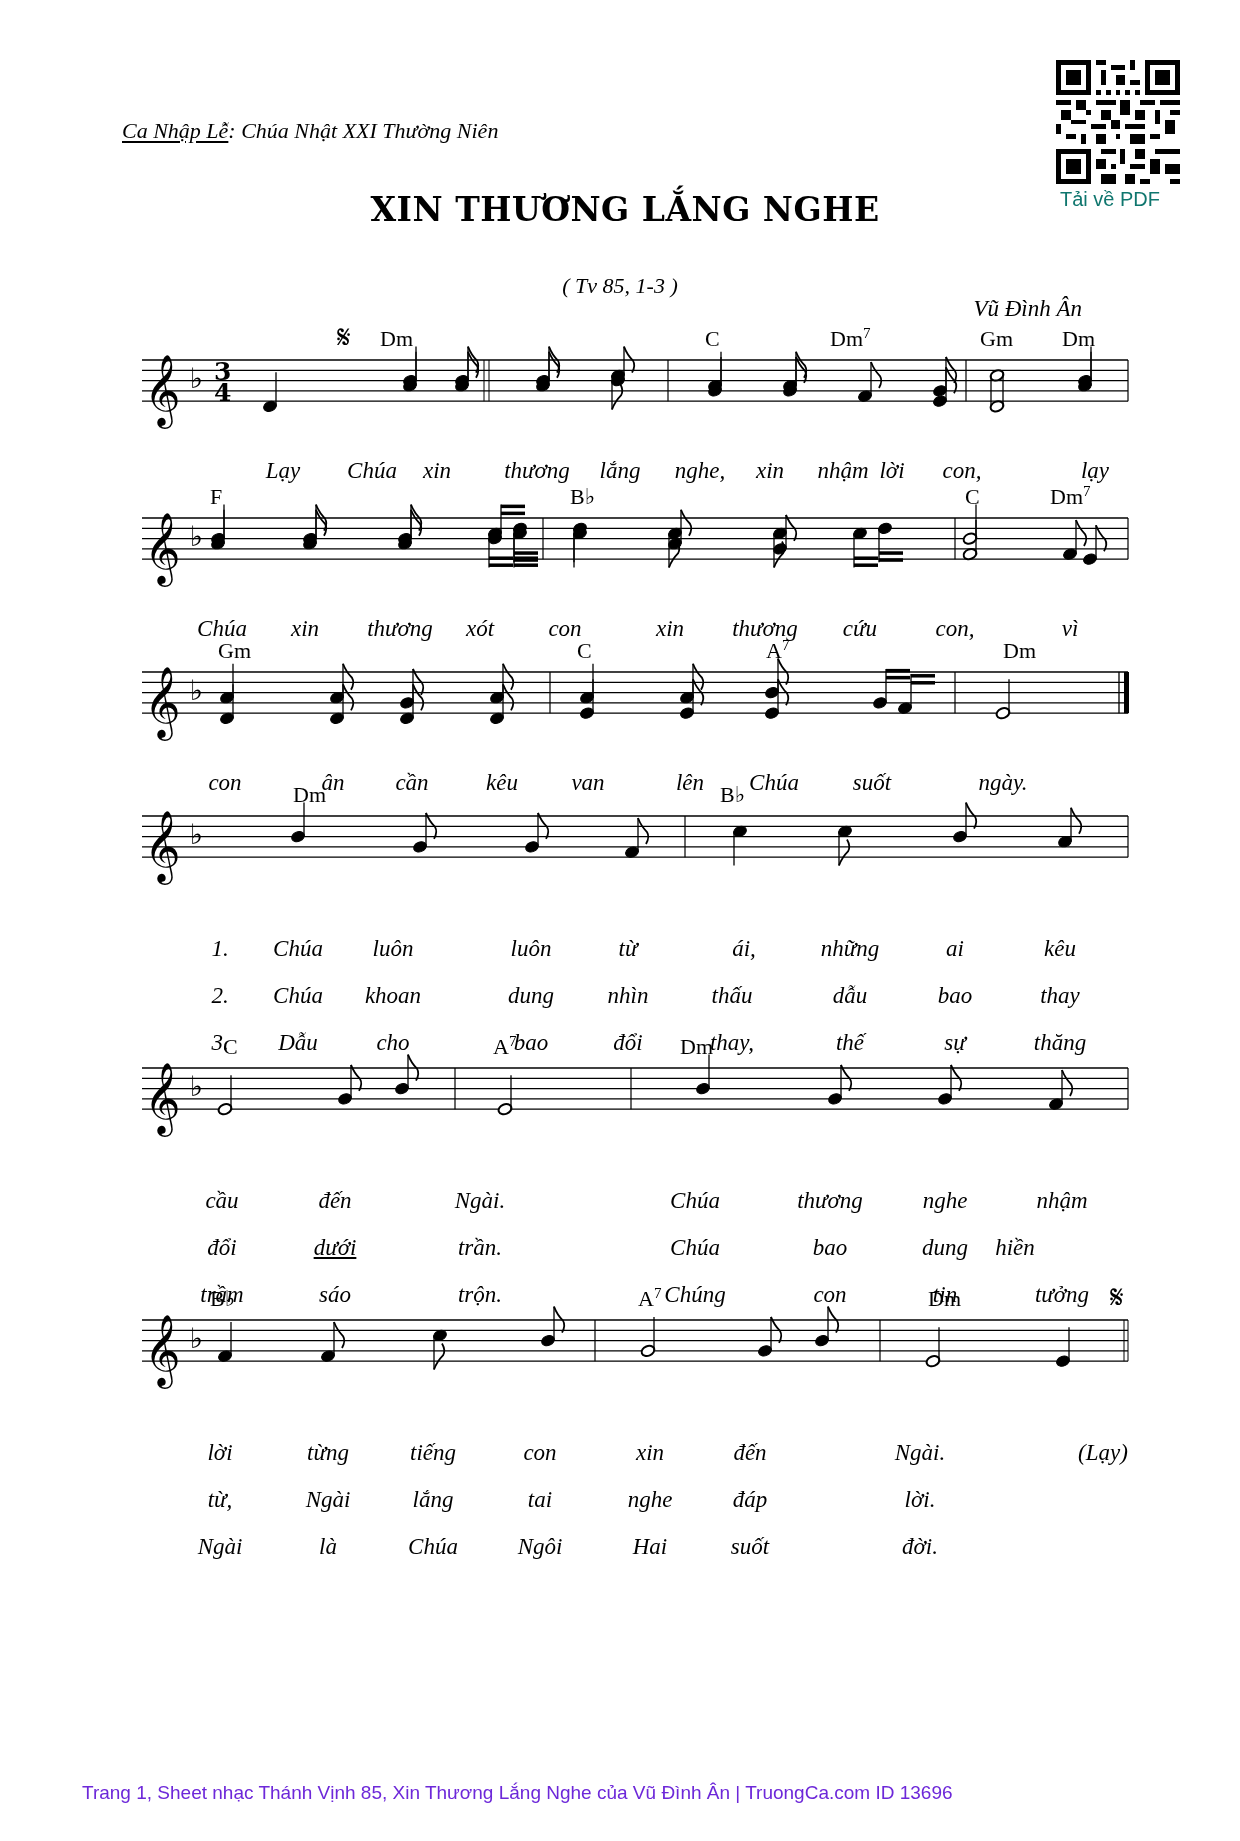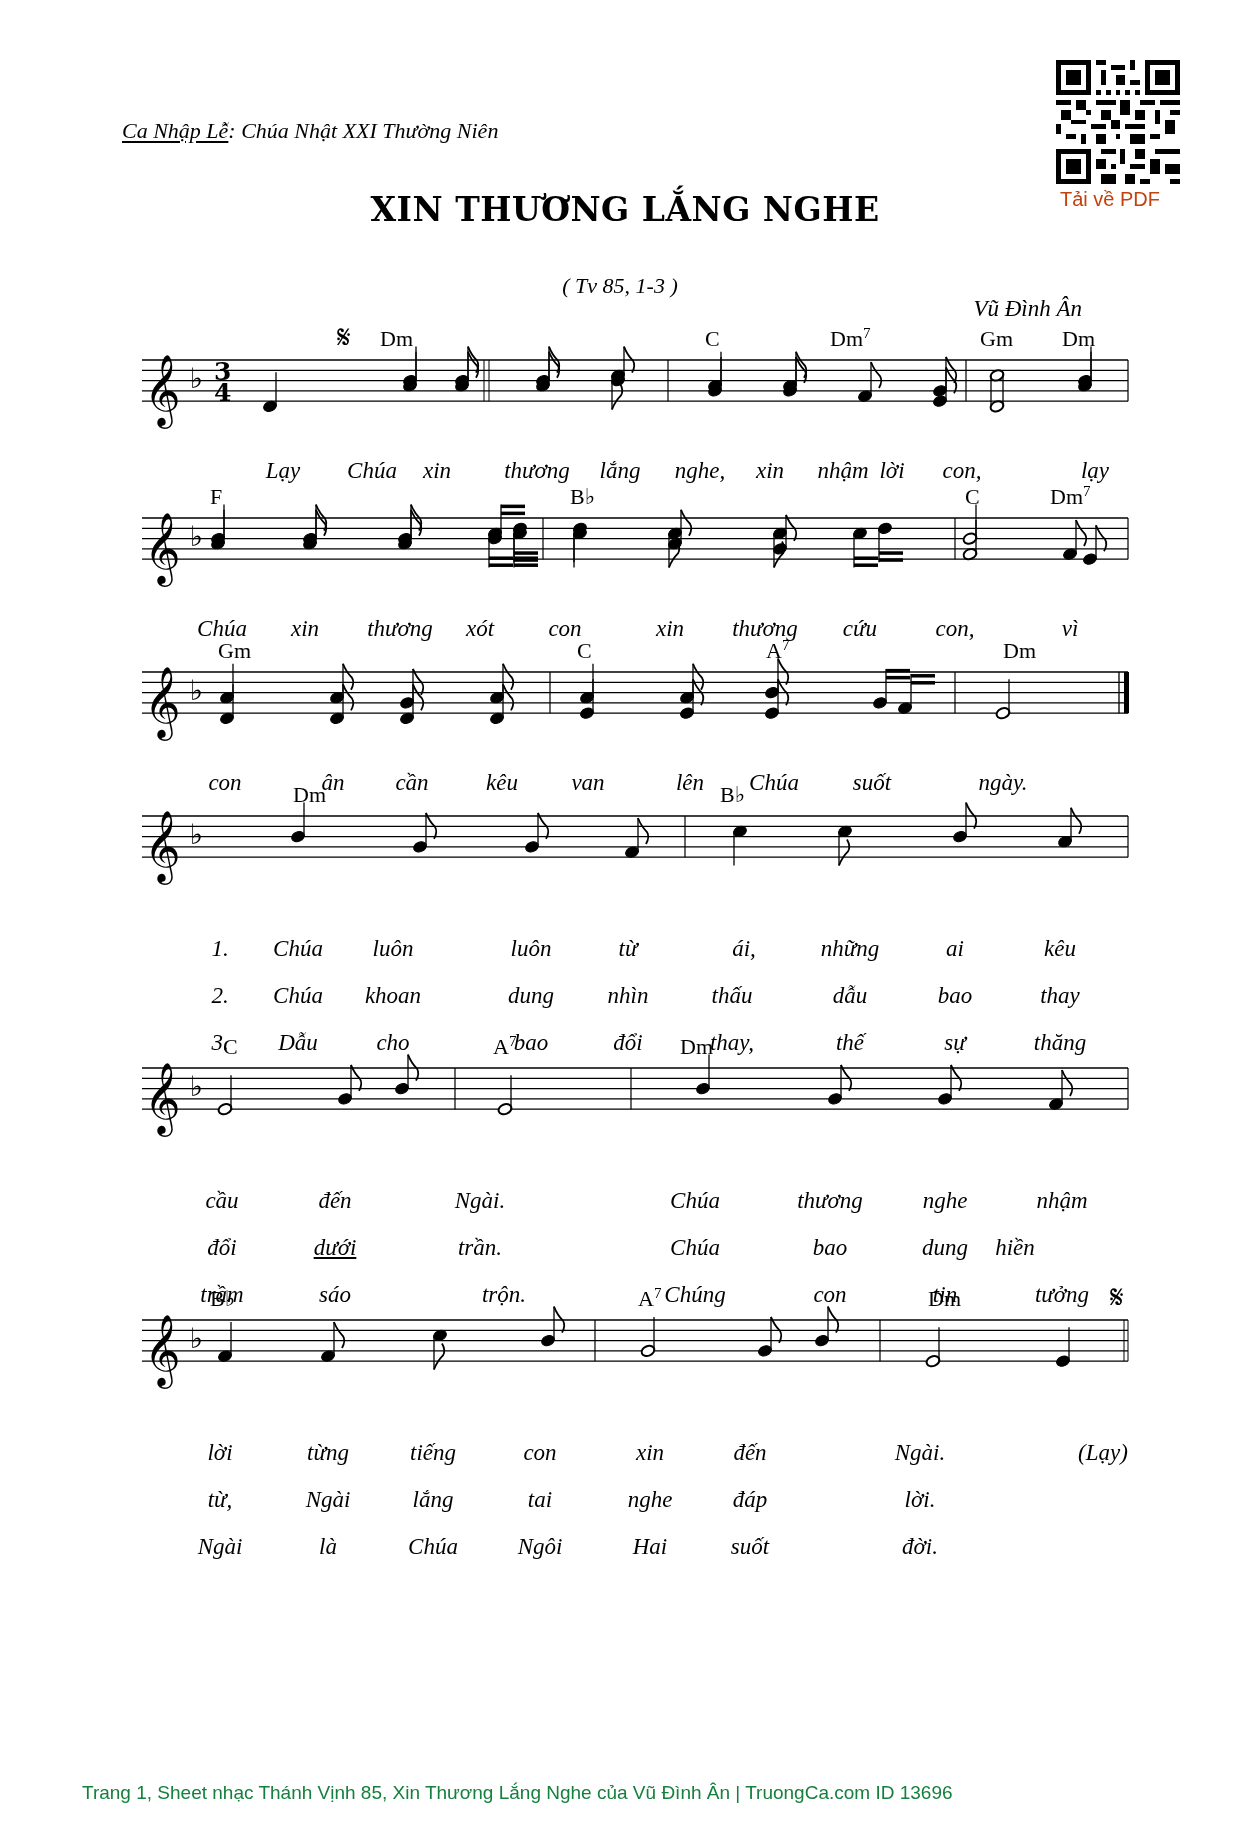--- a/index.html
+++ b/index.html
@@ -7,22 +7,22 @@
   .abs { position:absolute; }
   .serif { font-family:"DejaVu Serif","Liberation Serif",serif; }
   .lserif { font-family:"Liberation Serif","DejaVu Serif",serif; }
   .sans { font-family:"Liberation Sans","DejaVu Sans",sans-serif; }
   #subtitle { left:122px; top:118px; font-size:22px; font-style:italic; }
   #subtitle .u { text-decoration:underline; text-underline-offset:3px; }
   #title { left:0; width:1250px; text-align:center; top:190px; font-size:33px; font-weight:bold; letter-spacing:0.5px; }
   #psalm { left:0; width:1240px; text-align:center; top:273px; font-size:22px; font-style:italic; }
   #composer { right:158px; top:296px; font-size:23px; font-style:italic; }
   #qr { left:1056px; top:60px; width:124px; height:124px; }
-  #qr-label { left:1060px; top:188px; font-size:20px; color:#c2410c; }
-  #footer { left:82px; top:1782px; font-size:19px; color:#15803d; }
+  #qr-label { left:1060px; top:188px; font-size:20px; color:#0f766e; }
+  #footer { left:82px; top:1782px; font-size:19px; color:#6d28d9; }
   svg#score { position:absolute; left:0; top:0; }
   .lyric { position:absolute; font-family:"Liberation Serif","DejaVu Serif",serif; font-style:italic; font-size:23px; transform:translateX(-50%); white-space:nowrap; }
   .chord { font-family:"Liberation Serif","DejaVu Serif",serif; font-size:22px; }
 </style>
 </head>
 <body>
 
 <div class="abs lserif" id="subtitle"><span class="u">Ca Nhập Lễ</span><span>: Chúa Nhật XXI Thường Niên</span></div>
 
 <div class="abs serif" id="title">XIN THƯƠNG LẮNG NGHE</div>
@@ -496,21 +496,21 @@
     <div class="lyric" style="left: 1062px; top: 1188px;">nhậm</div>
     <div class="lyric" style="left: 222px; top: 1235px;">đổi</div>
     <div class="lyric" style="left: 335px; top: 1235px; text-decoration: underline;">dưới</div>
     <div class="lyric" style="left: 480px; top: 1235px;">trần.</div>
     <div class="lyric" style="left: 695px; top: 1235px;">Chúa</div>
     <div class="lyric" style="left: 830px; top: 1235px;">bao</div>
     <div class="lyric" style="left: 945px; top: 1235px;">dung</div>
     <div class="lyric" style="left: 1015px; top: 1235px;">hiền</div>
     <div class="lyric" style="left: 222px; top: 1282px;">trầm</div>
     <div class="lyric" style="left: 335px; top: 1282px;">sáo</div>
-    <div class="lyric" style="left: 504px; top: 1282px;">trộn.</div>
+    <div class="lyric" style="left: 480px; top: 1282px;">trộn.</div>
     <div class="lyric" style="left: 695px; top: 1282px;">Chúng</div>
     <div class="lyric" style="left: 830px; top: 1282px;">con</div>
     <div class="lyric" style="left: 945px; top: 1282px;">tin</div>
     <div class="lyric" style="left: 1062px; top: 1282px;">tưởng</div>
     <div class="lyric" style="left: 220px; top: 1440px;">lời</div>
     <div class="lyric" style="left: 328px; top: 1440px;">từng</div>
     <div class="lyric" style="left: 433px; top: 1440px;">tiếng</div>
     <div class="lyric" style="left: 540px; top: 1440px;">con</div>
     <div class="lyric" style="left: 650px; top: 1440px;">xin</div>
     <div class="lyric" style="left: 750px; top: 1440px;">đến</div>

